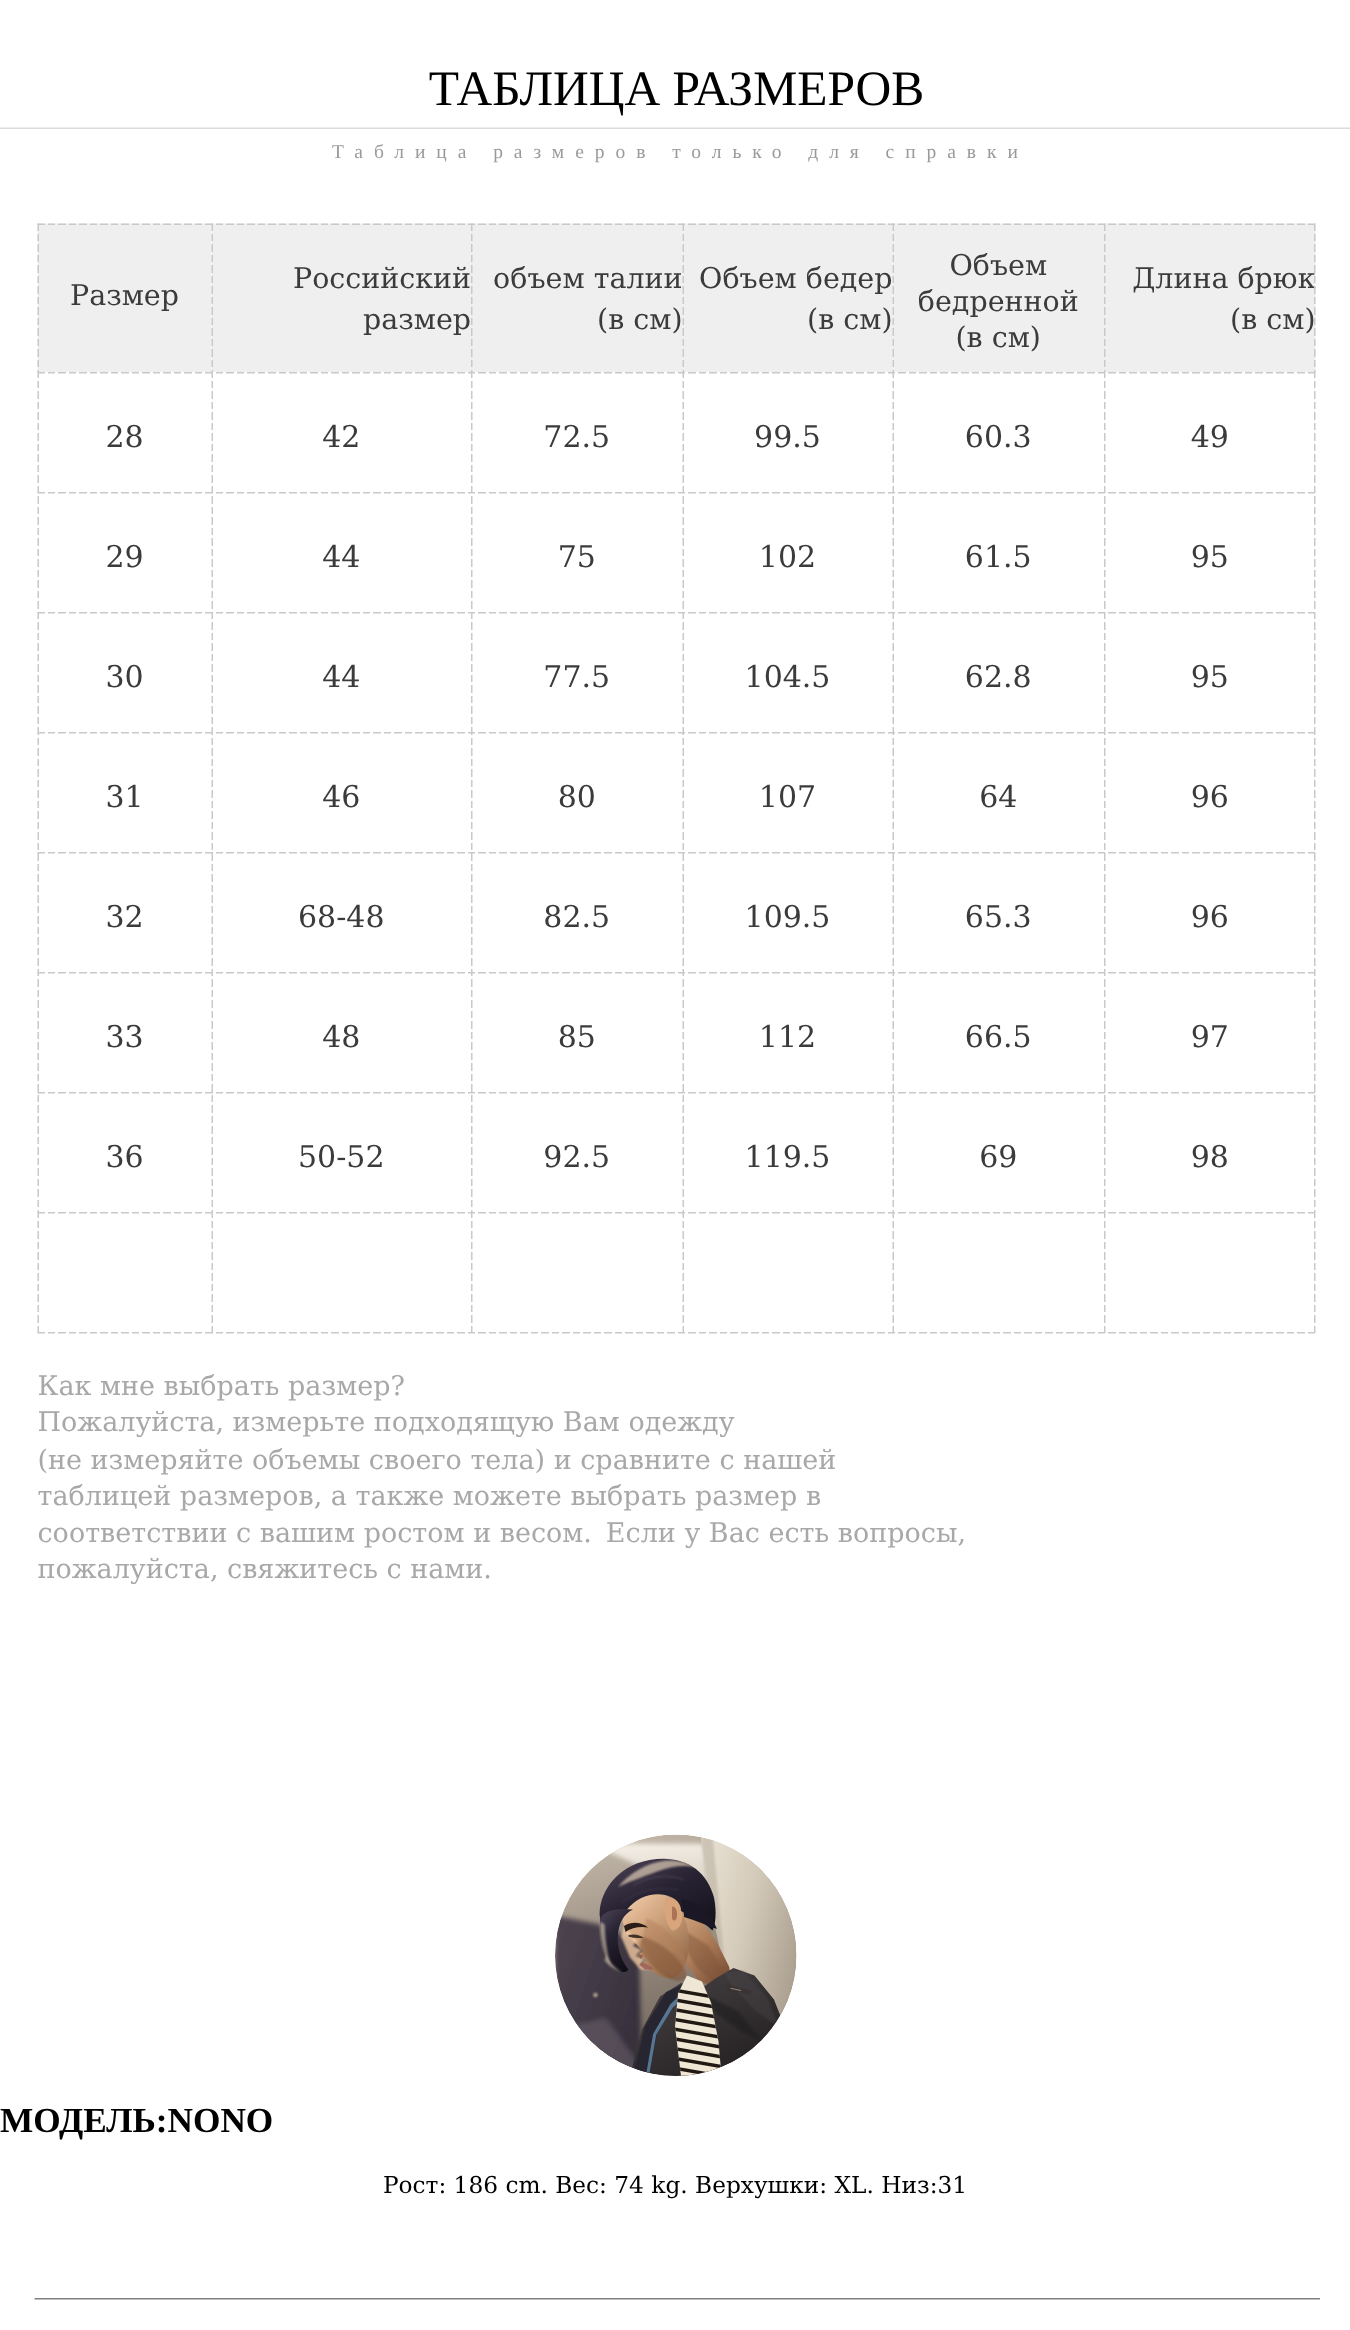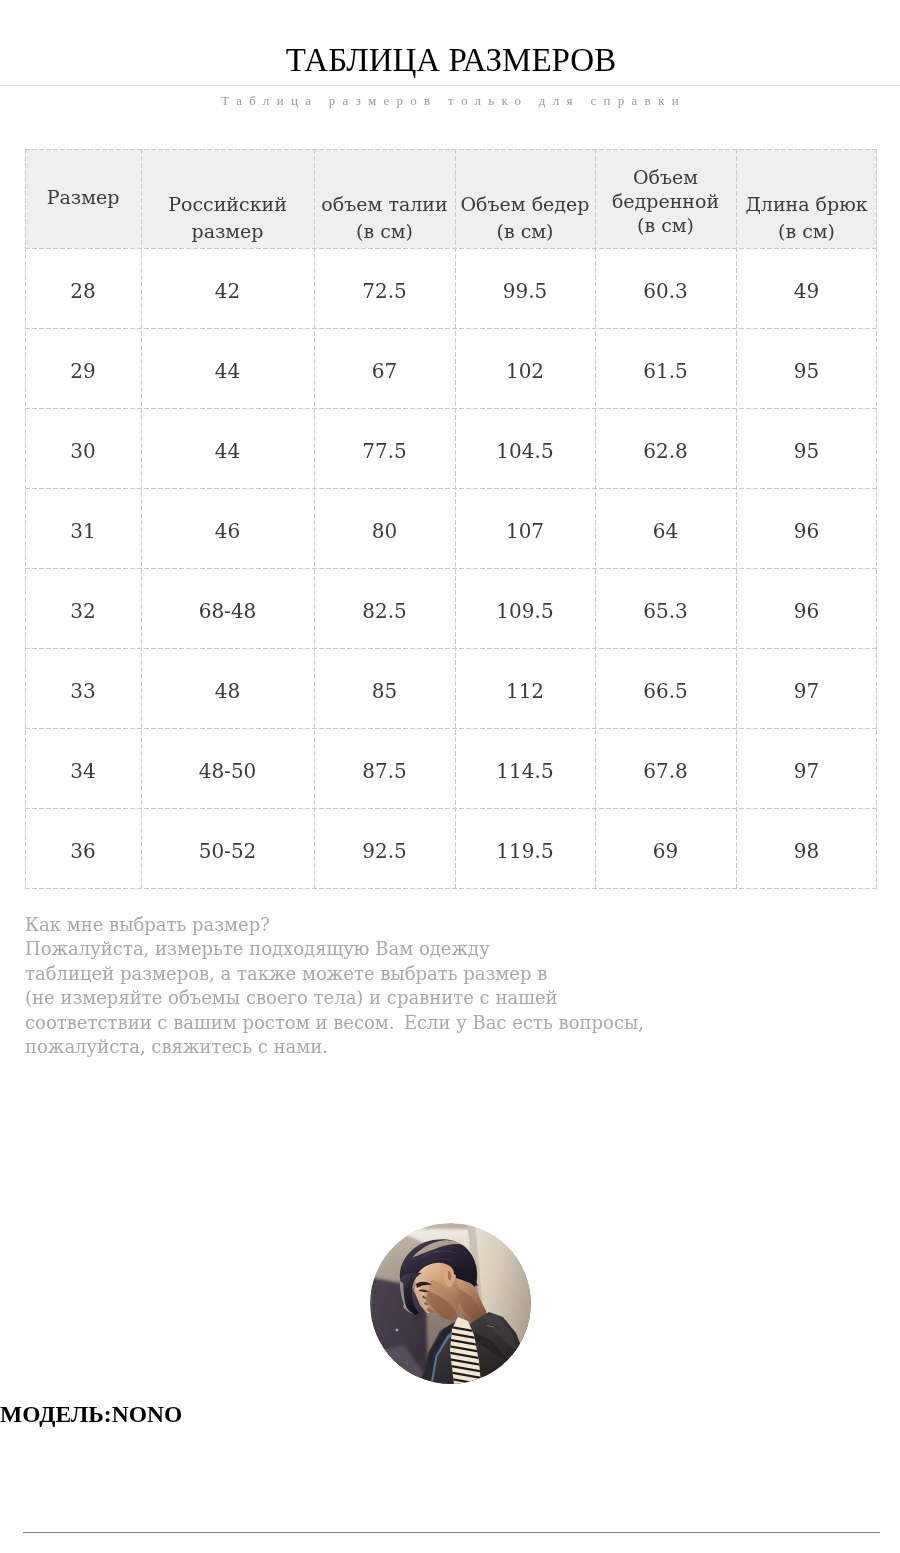--- a/index.html
+++ b/index.html
@@ -10,21 +10,21 @@
   .rule-top{position:absolute;left:0;top:85px;width:900px;height:1px;background:#dcdcdc;}
   .title{position:absolute;left:1px;top:40px;width:900px;text-align:center;font-size:33px;line-height:40px;color:#000;font-family:Liberation Serif, serif;}
   .subtitle{position:absolute;left:3.6px;top:92px;width:900px;text-align:center;font-size:13px;line-height:18px;color:#9a9a9a;letter-spacing:7.3px;font-family:"Liberation Serif",serif;}
   table.size{position:absolute;left:25px;top:149px;width:852px;border-collapse:collapse;table-layout:fixed;}
   table.size th,table.size td{border:0;text-align:center;color:#3b3b3b;font-weight:normal;font-family:"DejaVu Serif",serif;}
   table.size th{font-size:19px;}
   table.size td{font-size:20px;}
   table.size thead th{background:#efefef;height:99px;line-height:27px;padding:0;vertical-align:middle;}
   table.size thead th > div{position:relative;top:2px;}
   table.size thead th.one > div{top:-1px;}
-  table.size thead th.two > div{top:19px;}
+  table.size thead th.two > div{top:1px;text-align:right;}
   table.size thead th.three{line-height:24px;}
   table.size tbody td{height:80px;padding:0;line-height:1;}
   table.size tbody td span{position:relative;top:3px;display:inline-block;}
   table.size col.c0{width:116px;}
   table.size col.c1{width:173px;}
   table.size col.c2{width:141px;}
   table.size col.c3{width:140px;}
   table.size col.c4{width:141px;}
   table.size col.c5{width:141px;}
 
@@ -92,21 +92,21 @@
           <td><span>28</span></td>
           <td><span>42</span></td>
           <td><span>72.5</span></td>
           <td><span>99.5</span></td>
           <td><span>60.3</span></td>
           <td><span>49</span></td>
         </tr>
         <tr>
           <td><span>29</span></td>
           <td><span>44</span></td>
-          <td><span>67</span></td>
+          <td><span>75</span></td>
           <td><span>102</span></td>
           <td><span>61.5</span></td>
           <td><span>95</span></td>
         </tr>
         <tr>
           <td><span>30</span></td>
           <td><span>44</span></td>
           <td><span>77.5</span></td>
           <td><span>104.5</span></td>
           <td><span>62.8</span></td>
@@ -127,28 +127,20 @@
           <td><span>109.5</span></td>
           <td><span>65.3</span></td>
           <td><span>96</span></td>
         </tr>
         <tr>
           <td><span>33</span></td>
           <td><span>48</span></td>
           <td><span>85</span></td>
           <td><span>112</span></td>
           <td><span>66.5</span></td>
-          <td><span>97</span></td>
-        </tr>
-        <tr>
-          <td><span>34</span></td>
-          <td><span>48-50</span></td>
-          <td><span>87.5</span></td>
-          <td><span>114.5</span></td>
-          <td><span>67.8</span></td>
           <td><span>97</span></td>
         </tr>
         <tr>
           <td><span>36</span></td>
           <td><span>50-52</span></td>
           <td><span>92.5</span></td>
           <td><span>119.5</span></td>
           <td><span>69</span></td>
           <td><span>98</span></td>
         </tr>
@@ -167,21 +159,21 @@
       <div class="h" style="top: 659px;"></div>
       <div class="h" style="top: 739px;"></div>
       <div class="v" style="left: 0px;"></div>
       <div class="v" style="left: 116px;"></div>
       <div class="v" style="left: 289px;"></div>
       <div class="v" style="left: 430px;"></div>
       <div class="v" style="left: 570px;"></div>
       <div class="v" style="left: 711px;"></div>
       <div class="v" style="left: 851px;"></div>
     </div>
-  <div class="howto" id="howto"><div>Как мне выбрать размер?</div><div>Пожалуйста, измерьте подходящую Вам одежду</div><div>таблицей размеров, а также можете выбрать размер в</div><div>(не измеряйте объемы своего тела) и сравните с нашей</div><div>соответствии с вашим ростом и весом.  Если у Вас есть вопросы,</div><div>пожалуйста, свяжитесь с нами.</div></div>
+  <div class="howto" id="howto"><div>Как мне выбрать размер?</div><div>Пожалуйста, измерьте подходящую Вам одежду</div><div>(не измеряйте объемы своего тела) и сравните с нашей</div><div>таблицей размеров, а также можете выбрать размер в</div><div>соответствии с вашим ростом и весом.  Если у Вас есть вопросы,</div><div>пожалуйста, свяжитесь с нами.</div></div>
 
   <div class="model">
     <div class="avatar"><svg width="161" height="161" viewBox="0 0 161 161">
 <defs>
 <clipPath id="cc">
               <circle cx="80.5" cy="80.5" r="80.5"></circle>
             </clipPath>
 <filter id="soft" x="-25%" y="-25%" width="150%" height="150%">
               <feGaussianBlur stdDeviation="0.7"></feGaussianBlur>
             </filter>
@@ -308,15 +300,16 @@
       <path d="M76 154 L116 161 L116 163.3 L76 156.3 Z"></path>
       <path d="M76 160.5 L116 167.5 L116 169.8 L76 162.8 Z"></path>
     </g>
   </g>
 
   <path d="M114 100 L131 104 L130.4 107 L113.4 103 Z" fill="#383235" opacity="0.85"></path>
   <path d="M117 102.5 L124 104" stroke="#a08f7a" stroke-width="0.7" opacity="0.9" fill="none"></path>
 </g>
 </svg></div>
     <div class="model-name">МОДЕЛЬ:NONO</div>
+    <div class="model-meta">Рост: 186 cm. Вес: 74 kg. Верхушки: XL. Низ:31</div>
   </div>
   <div class="rule-bottom"></div>
 </div>
 
 </body></html>

